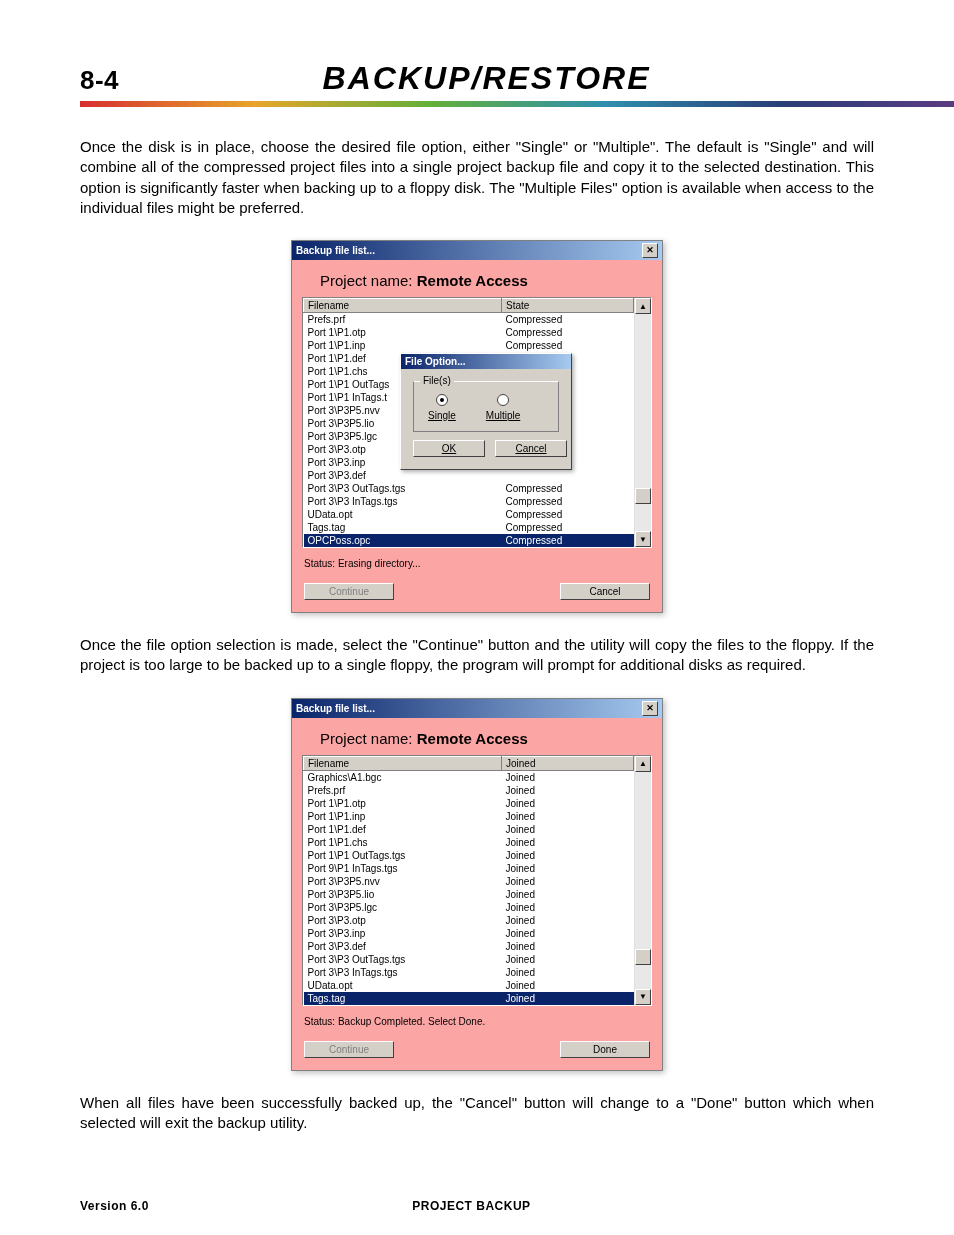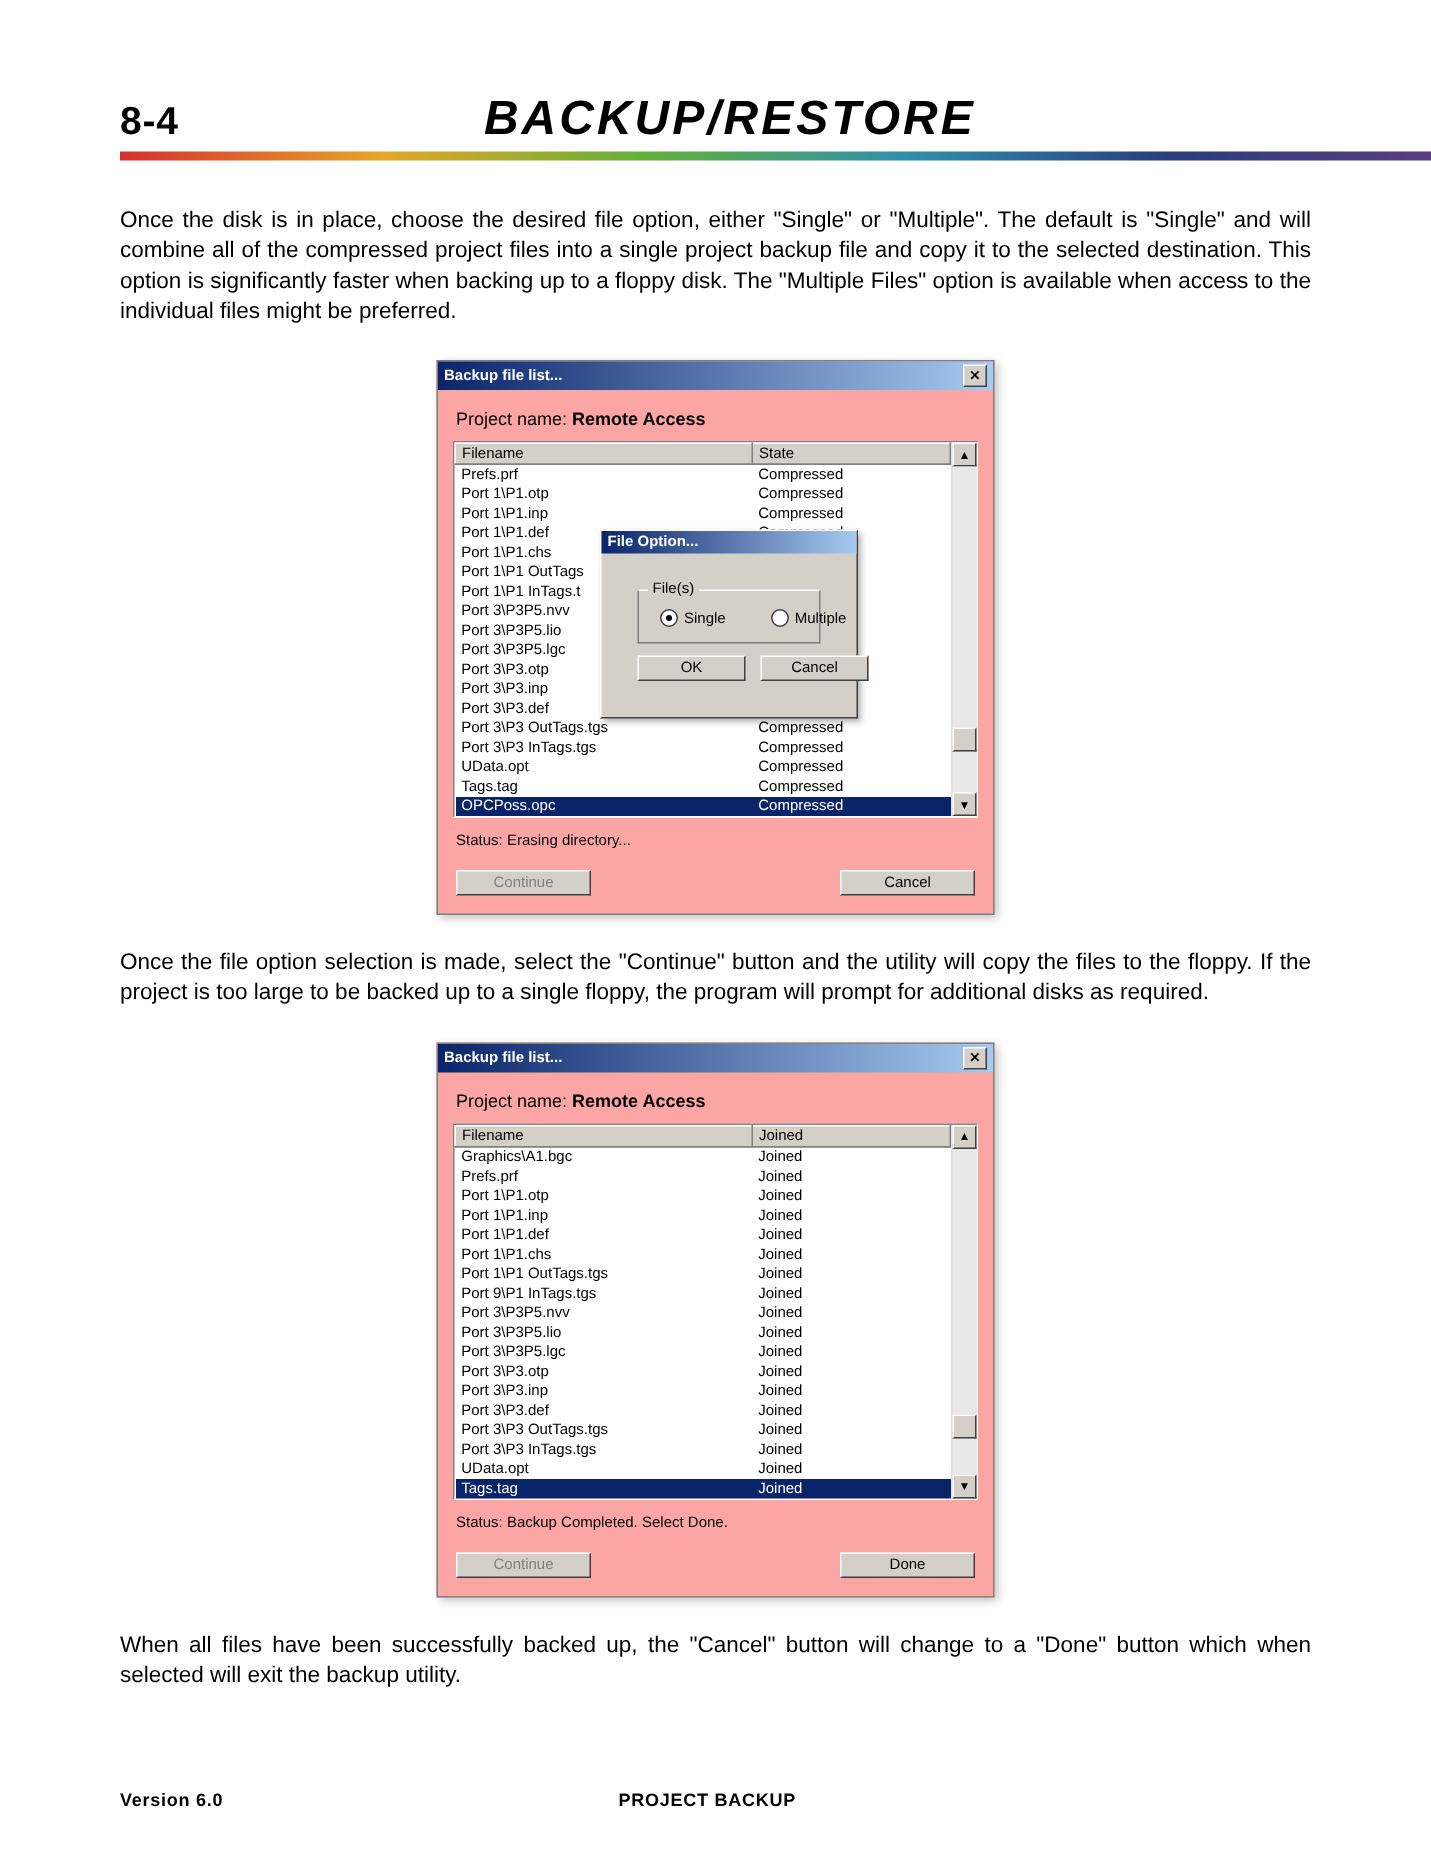--- a/index.html
+++ b/index.html
@@ -73,21 +73,21 @@
   }
   .titlebar .close {
     width: 14px; height: 13px;
     background: #d4d0c8;
     border: 1px solid #fff;
     border-right-color:#404040; border-bottom-color:#404040;
     display: inline-flex; align-items:center; justify-content:center;
     color:#000; font-weight:bold; font-size:9px; line-height:1;
   }
   .dlg-body { padding: 8px 10px 10px 10px; }
-  .proj-line { margin: 4px 2px 8px 2px; font-size:12px;}
+  .proj-line { margin: 4px 2px 8px 18px; font-size:15px;}
   .proj-line b { font-weight: bold; }
   .list-frame {
     border: 1px solid #808080;
     border-right-color:#fff; border-bottom-color:#fff;
     background:#fff;
     display:flex;
   }
   .list-main { flex:1; }
   .scroll-col {
     width:16px;
@@ -148,35 +148,35 @@
   .modal {
     position:absolute;
     background:#d4d0c8;
     border:1px solid #fff;
     border-right-color:#404040; border-bottom-color:#404040;
     box-shadow: 2px 2px 4px rgba(0,0,0,0.3);
     font-size:10px;
     z-index:5;
   }
   .modal .titlebar { font-size:10px;}
-  .modal-body { padding:24px; }
+  .modal-body { padding:12px;text-decoration:underline; }
   .groupbox {
     border:1px solid #808080;
     border-top-color:#fff; 
     position:relative;
     padding:10px 8px 8px 8px;
     margin-bottom:8px;
   }
   .groupbox-legend {
     position:absolute; top:-7px; left:6px;
     background:#d4d0c8; padding:0 3px;
     font-size:10px;
   }
   .radio-row { display:flex; gap:30px; padding:2px 6px;}
-  .radio-item { display:flex; align-items:center; gap:4px;}
+  .radio-item { display:flex; align-items:center; gap:4px;flex-direction:column;}
   .radio-dot {
     width:10px;height:10px;border-radius:50%;
     border:1px solid #404040; background:#fff;
     display:inline-flex;align-items:center;justify-content:center;
   }
   .radio-dot.on::after{content:"";width:4px;height:4px;border-radius:50%;background:#000;}
   .modal-btns { display:flex; gap:10px; justify-content:flex-start;}
   .footer {
     margin-top:60px;
     padding-top:6px;

